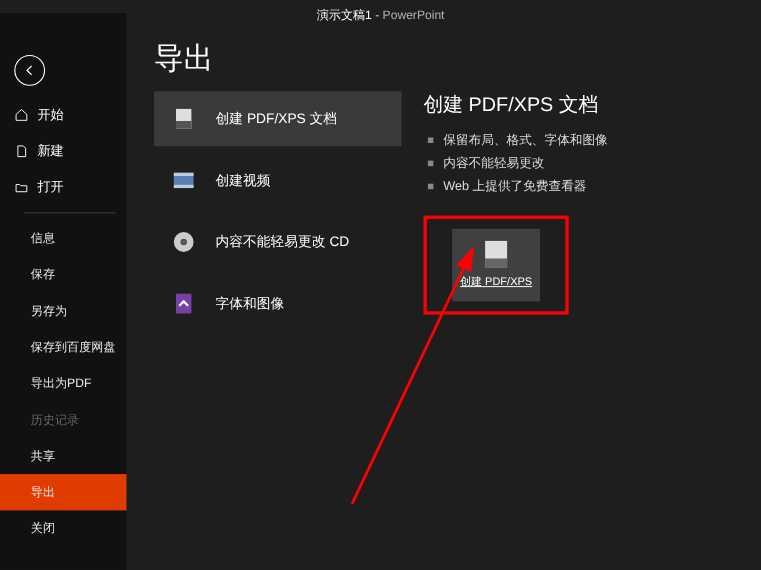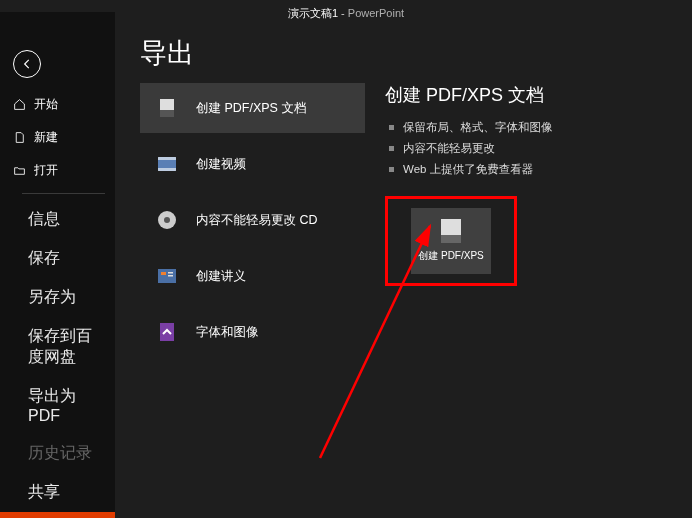--- a/index.html
+++ b/index.html
@@ -47,21 +47,21 @@
       align-items: center;
       gap: 8px;
       font-size: 12px;
       color: #fff;
       cursor: pointer;
     }
     .nav-primary .nav-item svg { width: 13px; height: 13px; flex-shrink: 0; }
     .nav-separator { height: 1px; background: #3a3a3a; margin: 6px 10px 6px 22px; }
     .nav-secondary .nav-item {
       padding: 9px 10px 9px 28px;
-      font-size: 16px;
+      font-size: 11px;
       color: #eaeaea;
       cursor: pointer;
     }
     .nav-secondary .nav-item.disabled { color: #666; cursor: default; }
     .nav-secondary .nav-item.active { background: #e03c00; }
 
     .main {
       position: absolute;
       left: 115px; top: 25px; right: 0; bottom: 0;
       padding: 10px 25px;
@@ -110,20 +110,21 @@
     }
 
     .highlight-box {
       border: 3px solid #ff0000;
       width: 132px;
       height: 90px;
       margin-top: 16px;
       display: flex;
       align-items: center;
       justify-content: center;
+      text-decoration: underline;
     }
     .action-button {
       width: 80px;
       height: 66px;
       background: #404040;
       display: flex;
       flex-direction: column;
       align-items: center;
       justify-content: center;
       gap: 6px;
@@ -217,31 +218,20 @@
             <svg viewBox="0 0 24 24" width="24" height="24">
               <circle cx="12" cy="12" r="9" fill="#ccc"></circle>
               <circle cx="12" cy="12" r="3" fill="#555"></circle>
             </svg>
           </span>
           <span>内容不能轻易更改 CD</span>
         </div>
         <div class="option">
           <span class="icon">
             <svg viewBox="0 0 24 24" width="24" height="24">
-              <rect x="3" y="5" width="18" height="14" fill="#4a6fa5"></rect>
-              <rect x="6" y="8" width="5" height="3" fill="#f08030"></rect>
-              <rect x="13" y="8" width="5" height="1.5" fill="#ddd"></rect>
-              <rect x="13" y="11" width="5" height="1.5" fill="#ddd"></rect>
-            </svg>
-          </span>
-          <span>创建讲义</span>
-        </div>
-        <div class="option">
-          <span class="icon">
-            <svg viewBox="0 0 24 24" width="24" height="24">
               <rect x="5" y="3" width="14" height="18" fill="#7a3fa5"></rect>
               <path d="M8 14 L12 10 L16 14" stroke="#fff" stroke-width="2" fill="none"></path>
             </svg>
           </span>
           <span>字体和图像</span>
         </div>
       </div>
     <div class="detail">
       <div class="detail-title">创建 PDF/XPS 文档</div>
       <ul class="bullets" id="bullets">

